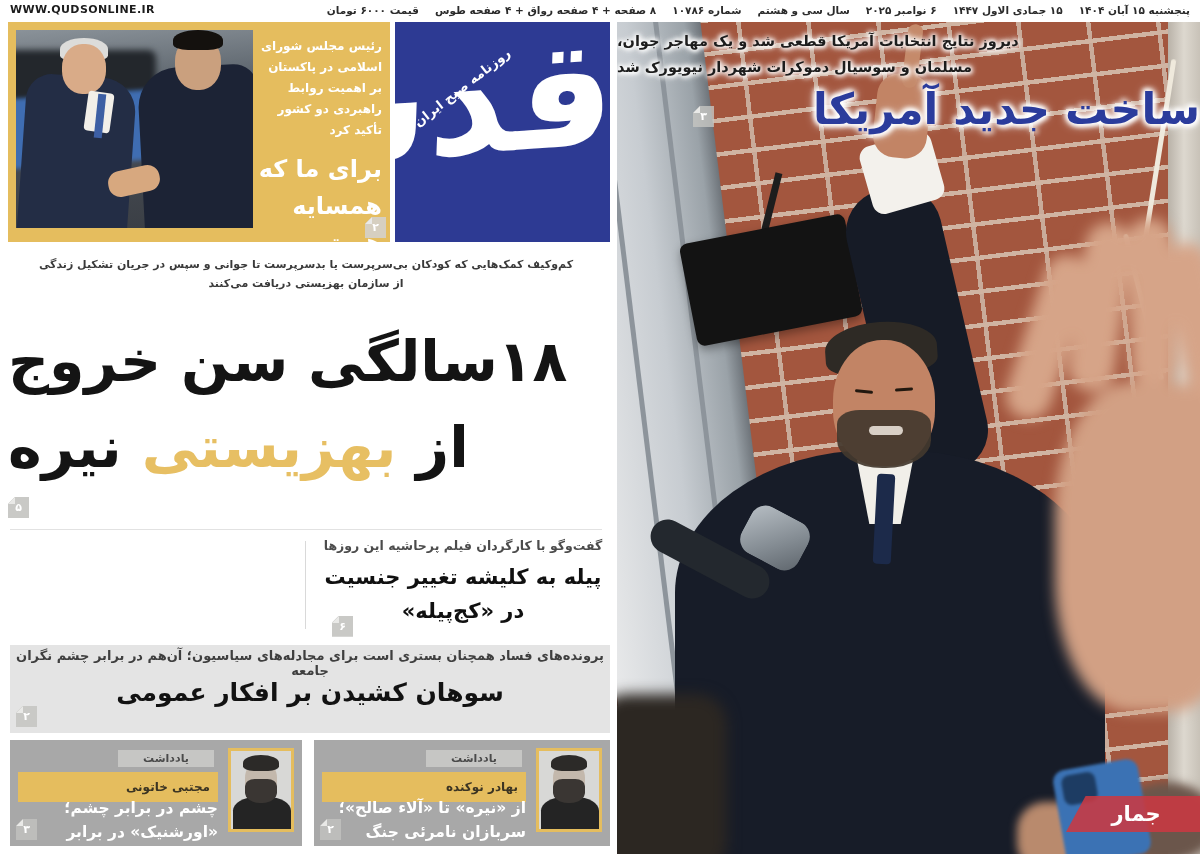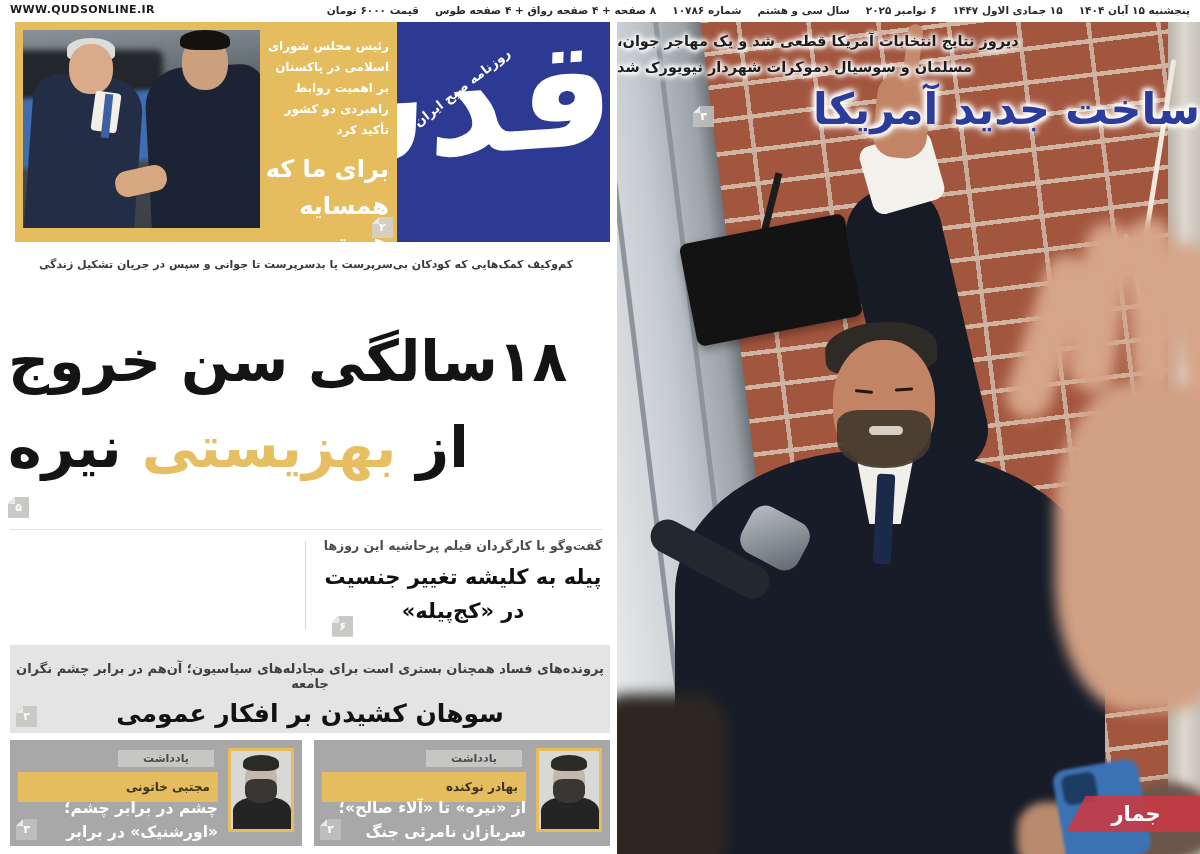--- a/index.html
+++ b/index.html
@@ -17,21 +17,21 @@
   .badge { position:absolute; width:21px; height:21px; background:#c9c9c6; color:#ffffff;
            font-size:11px; font-weight:bold; display:flex; align-items:center; justify-content:center;
            clip-path:polygon(32% 0, 100% 0, 100% 100%, 0 100%, 0 32%); z-index:6; }
   .badge::before { content:""; position:absolute; left:0; top:0; border-style:solid;
                    border-width:0 0 7px 7px; border-color:transparent transparent #e9e9e7 transparent; }
 
   
   .left-col { position:absolute; top:19px; left:0; width:612px; height:835px; }
 
   
-  .gold-box { position:absolute; top:3px; left:15px; width:382px; height:220px; background:#e5bd5e; }
+  .gold-box { position:absolute; top:3px; left:8px; width:382px; height:220px; background:#e5bd5e; }
   .gold-badge { left:auto; right:4px; bottom:4px; background:#d6cfc0; }
   .handshake { position:absolute; left:8px; top:8px; width:237px; height:198px; overflow:hidden;
                background:linear-gradient(175deg,#8a9299 0%,#5d656d 30%,#454a52 60%,#3a3e44 100%); }
   .hs-vehicle { position:absolute; left:-20px; top:60px; width:290px; height:70px; background:#3f6db2;
                 border-radius:12px; transform:rotate(-4deg); filter:blur(2px); }
   .hs-vehicle2 { position:absolute; left:-10px; top:20px; width:150px; height:55px; background:#23272c;
                  border-radius:8px; filter:blur(3px); }
   .hs-man-left { position:absolute; left:6px; top:46px; width:110px; height:160px; background:#232d45;
                  border-radius:26px 34px 0 0; transform:rotate(4deg); }
   .hs-head-left { position:absolute; left:46px; top:14px; width:44px; height:50px; background:#d9ab88;
@@ -79,23 +79,23 @@
   .sub-right { position:absolute; right:4px; width:290px; text-align:center; }
   .sub-left  { position:absolute; left:2px;  width:300px; text-align:center; }
   .sub-kicker { font-size:12.5px; font-weight:bold; color:#4c4c4c; line-height:1.8; }
   .sub-title { font-size:21px; font-weight:bold; color:#101010; line-height:1.65; margin-top:2px; }
   .sub-divider { position:absolute; left:305px; top:6px; width:1px; height:88px; background:#d9d9d9; }
   .sub-badge-r { left:14px; bottom:-8px; }
   .sub-badge-l { left:6px; bottom:-4px; }
 
   
   .gray-box { position:absolute; top:626px; left:10px; width:600px; height:88px; background:#e4e4e4;
-              text-align:center; padding-top:16px; }
+              text-align:center; padding-top:3px; }
   .gray-kicker { font-size:13px; font-weight:bold; color:#3f3f3f; }
-  .gray-title { font-size:25px; font-weight:bold; color:#121212; margin-top:8px; }
+  .gray-title { font-size:25px; font-weight:bold; color:#121212; }
   .gray-badge { left:6px; bottom:6px; }
 
   
   .note-box { position:absolute; top:721px; height:106px; background:#a8a8a8; }
   .note-left { left:10px; width:292px; }
   .note-right { left:314px; width:296px; }
   .note-photo { position:absolute; right:8px; top:8px; width:66px; height:84px; background:#d8d8d6;
                 border:3px solid #e5bd5e; overflow:hidden; }
   .np-head { position:absolute; left:14px; top:10px; width:32px; height:38px; background:#c3b8ac; border-radius:45%; }
   .np-hair { position:absolute; left:12px; top:4px; width:36px; height:16px; background:#2c2a28; border-radius:50% 50% 30% 30%; }
@@ -237,20 +237,21 @@
           <div>برای ما که</div>
           <div>همسایه</div>
           <div>هستیم</div>
         </div>
       </div>
       <div class="badge gold-badge">۲</div>
     </div>
 
     <div class="lead">
       <div>کم‌وکیف کمک‌هایی که کودکان بی‌سرپرست یا بدسرپرست تا جوانی و سپس در جریان تشکیل زندگی</div>
+      <div>از سازمان بهزیستی دریافت می‌کنند</div>
     </div>
 
     <div class="main-headline">
       <div>۱۸سالگی سن خروج</div>
       <div><span>از </span><span class="hl-gold">بهزیستی</span><span> نیره</span></div>
     </div>
     <div class="badge main-badge">۵</div>
 
     <div class="rule-h"></div>
 

